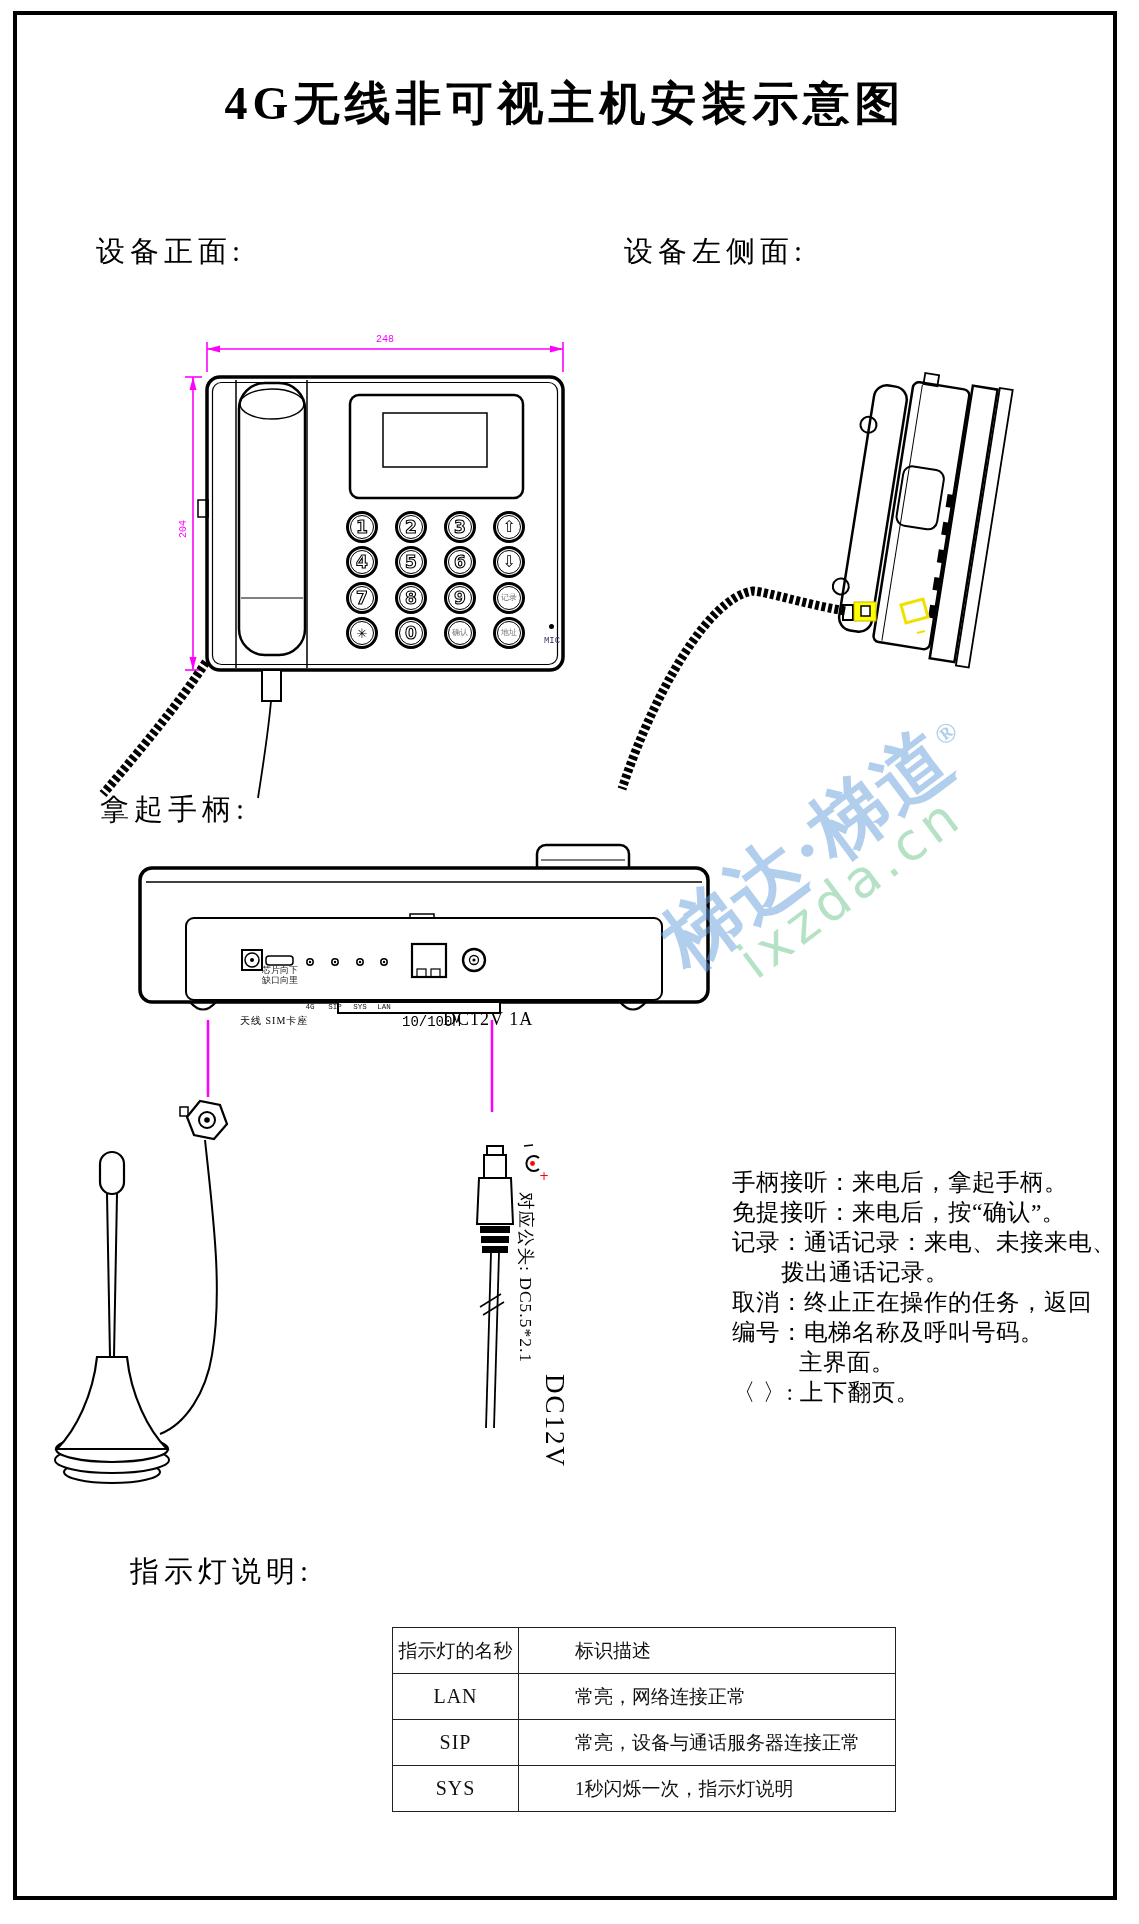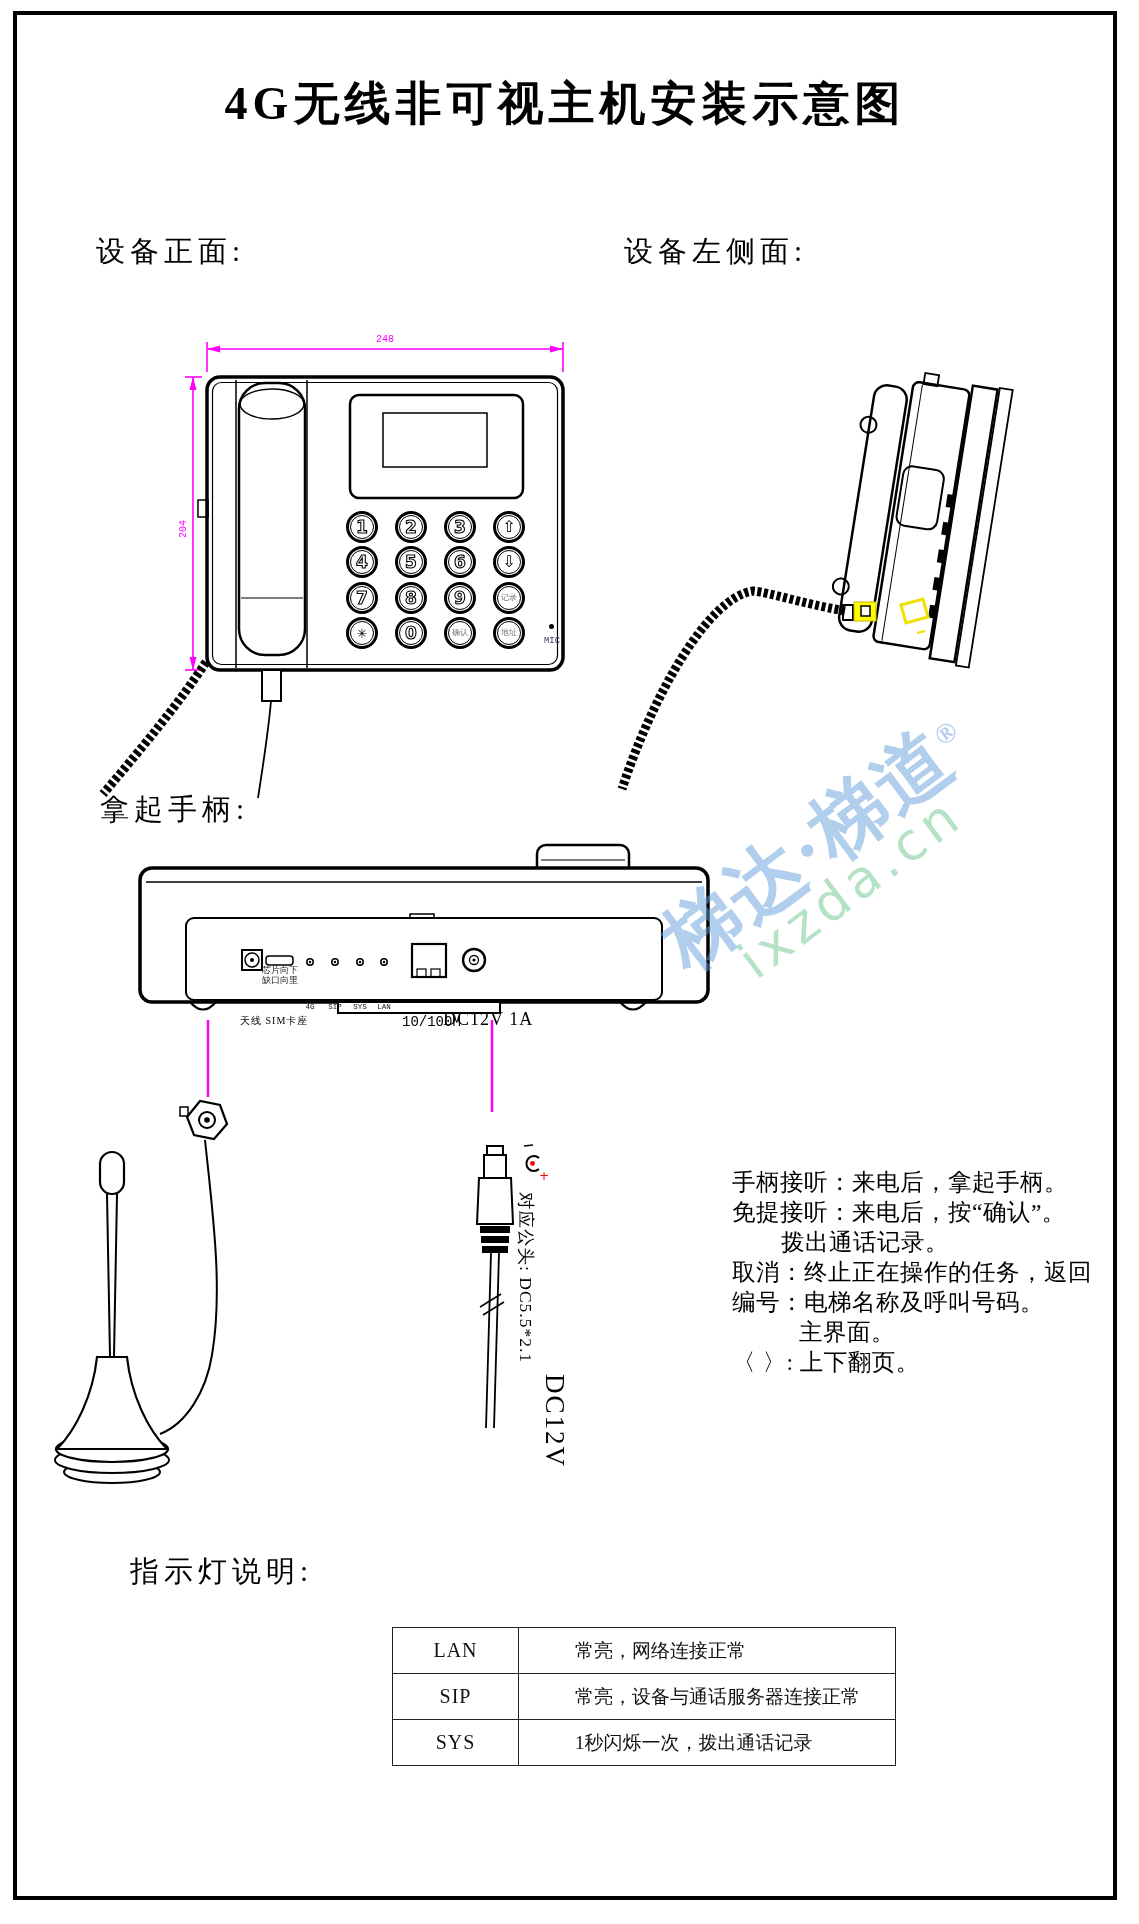--- a/index.html
+++ b/index.html
@@ -325,35 +325,40 @@
 <div class="rear-txt" id="ant-sim-label">天线 SIM卡座</div>
 <div class="rear-txt" id="eth-label">10/100M</div>
 <div class="rear-txt" id="power-label">DC12V 1A</div>
 
 <div class="plug-spec">对应公头: DC5.5*2.1</div>
 <div class="plug-voltage">DC12V</div>
 
 <div class="inst">
   <div>手柄接听：来电后，拿起手柄。</div>
   <div>免提接听：来电后，按“确认”。</div>
+  <div>记录：通话记录：来电、未接来电、</div>
   <div class="ind1">拨出通话记录。</div>
   <div>取消：终止正在操作的任务，返回</div>
   <div>编号：电梯名称及呼叫号码。</div>
   <div class="ind2">主界面。</div>
   <div>〈 〉:  上下翻页。</div>
 </div>
 
 <table class="ltable">
   <tbody>
+      <tr class="hdr">
+    <td class="c1">指示灯的名秒</td>
+    <td class="c2">标识描述</td>
+  </tr>
   <tr>
     <td class="c1">LAN</td>
     <td class="c2">常亮，网络连接正常</td>
   </tr>
   <tr>
     <td class="c1">SIP</td>
     <td class="c2">常亮，设备与通话服务器连接正常</td>
   </tr>
   <tr>
     <td class="c1">SYS</td>
-    <td class="c2">1秒闪烁一次，拨出通话记录</td>
+    <td class="c2">1秒闪烁一次，指示灯说明</td>
   </tr>
 </tbody>
   </table>
 
 </body></html>

